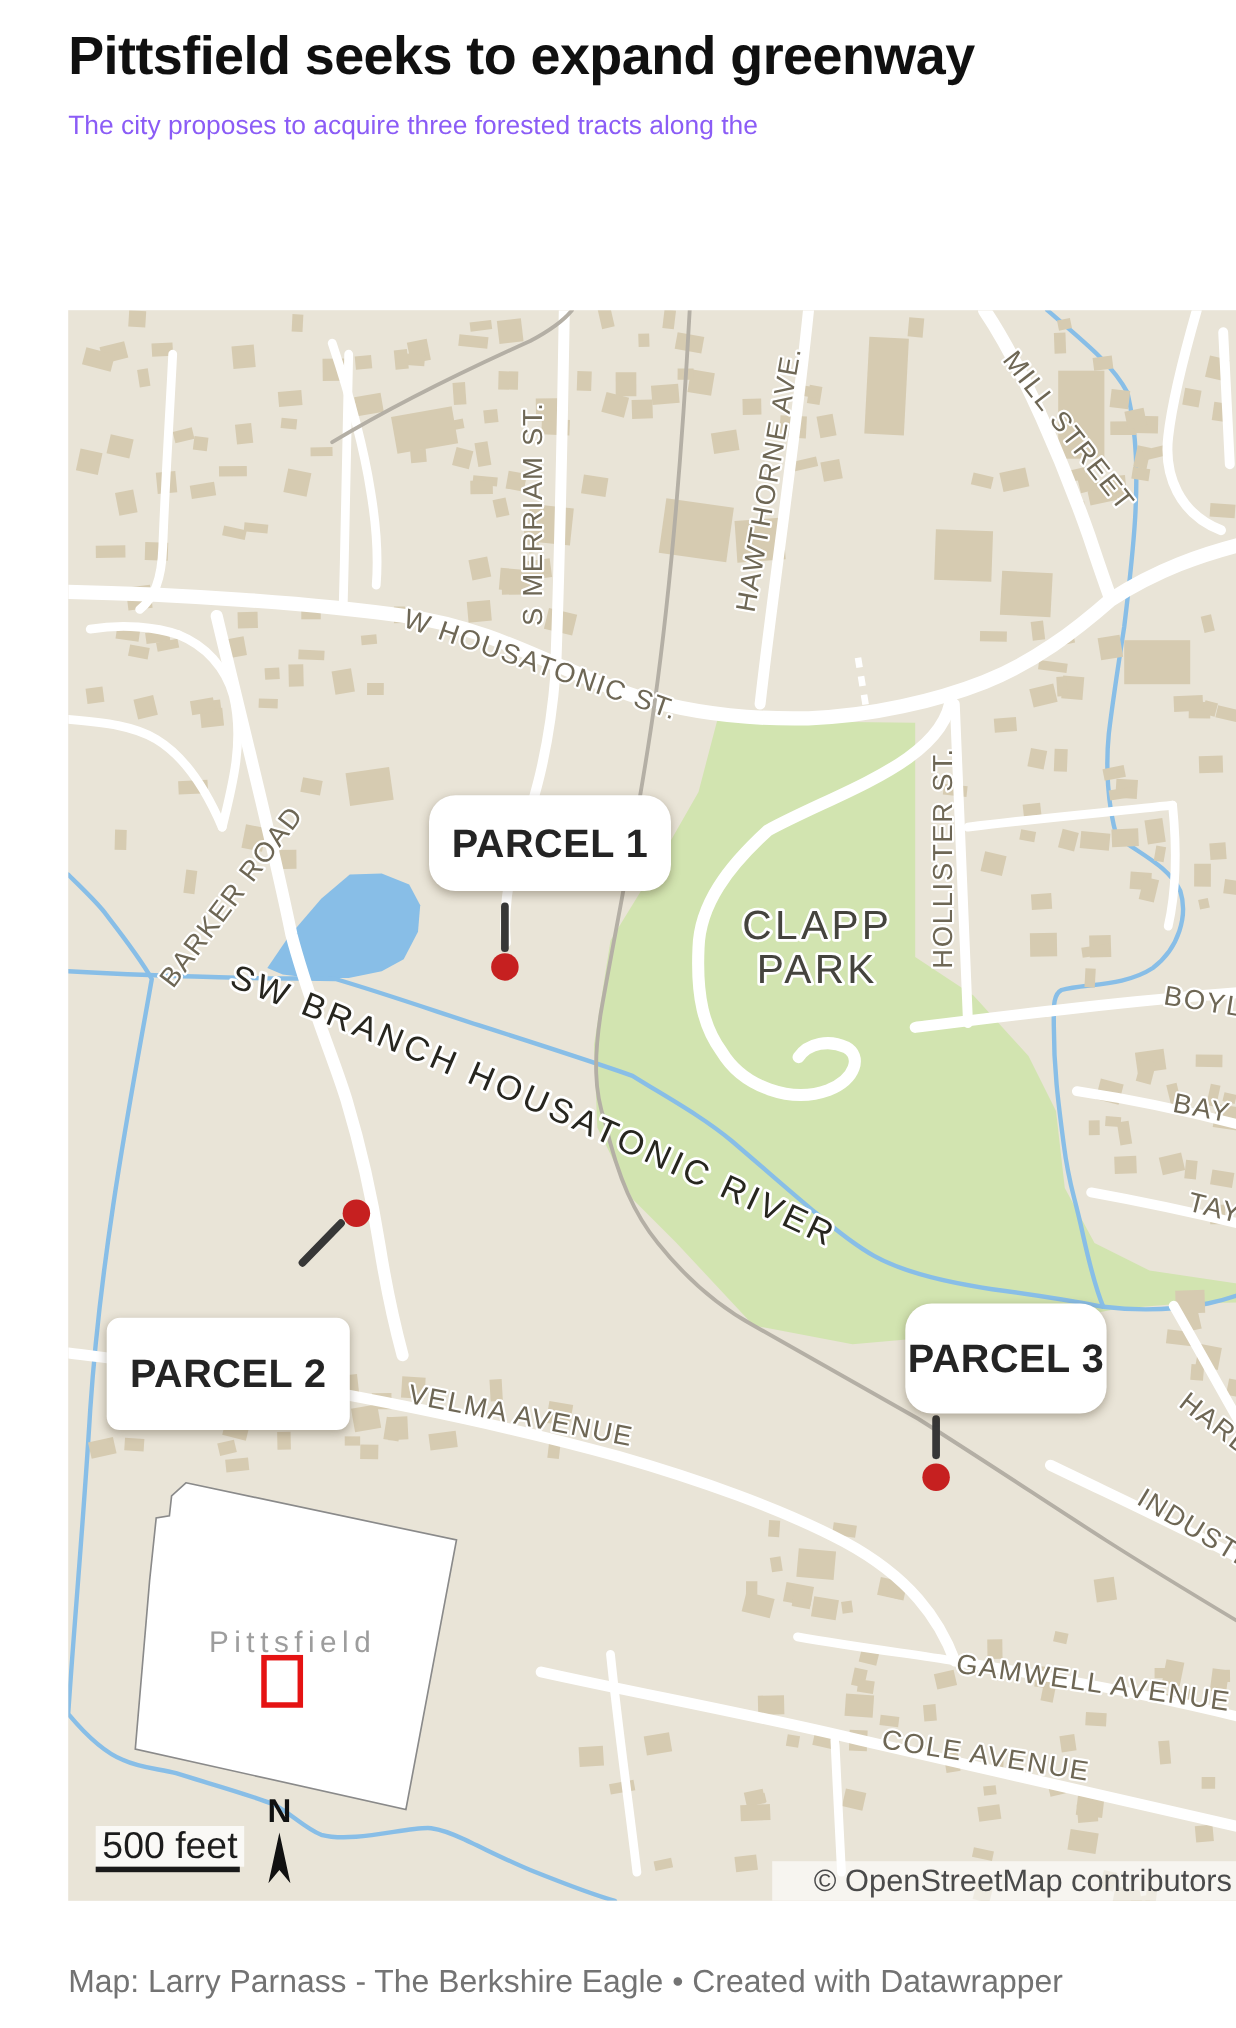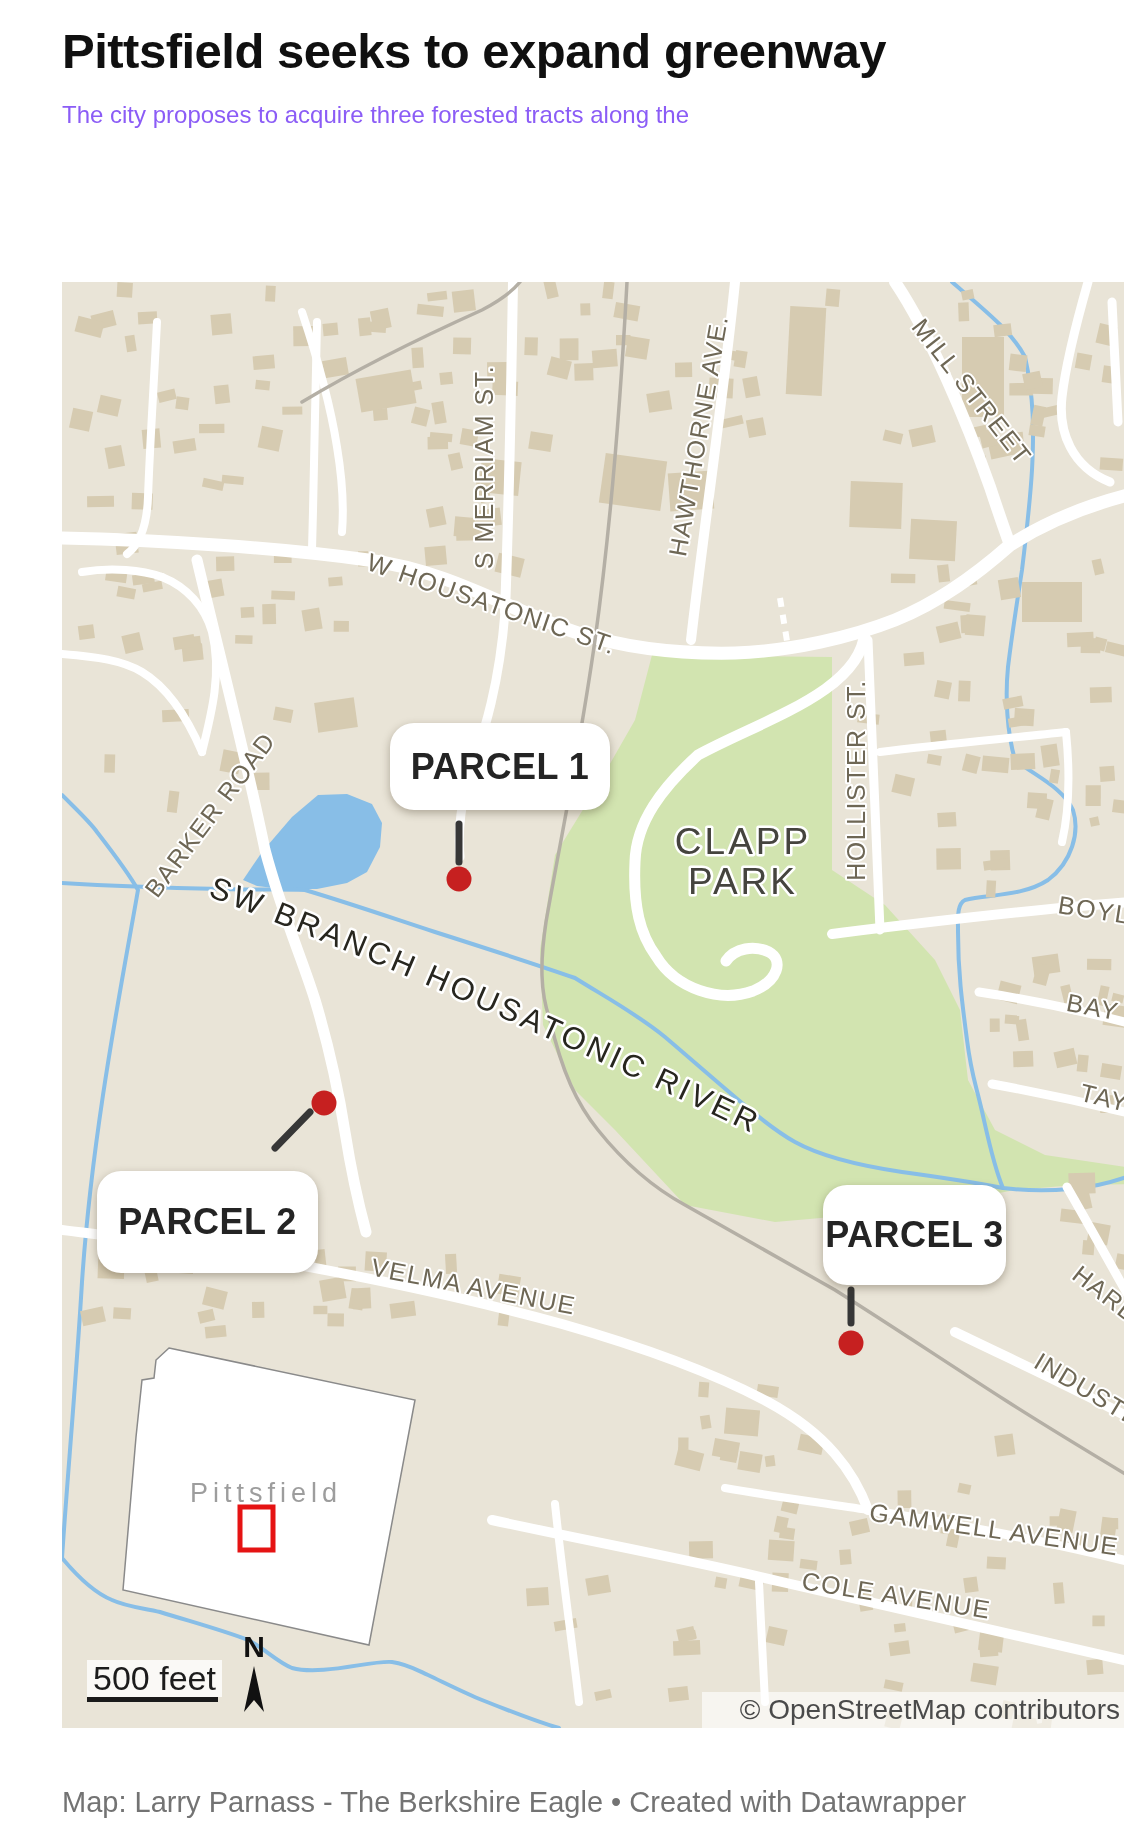--- a/index.html
+++ b/index.html
@@ -476,21 +476,21 @@
         <line class="connector" x1="213" y1="866" x2="248" y2="830"></line>
         <circle class="dot" cx="262" cy="821" r="12.5"></circle>
         <line class="connector" x1="789" y1="1008" x2="789" y2="1041"></line>
         <circle class="dot" cx="789" cy="1061" r="12.5"></circle>
       </g>
 
       <polygon points="192,1384 202,1430 192,1418 182,1430" fill="#111111"></polygon>
     </svg>
 
     <div class="callout" style="left:328px;top:441px;width:220px;height:87px;">PARCEL 1</div>
-    <div class="callout" style="left:35px;top:889px;width:221px;height:102px;">PARCEL 2</div>
+    <div class="callout" style="left:35px;top:916px;width:221px;height:102px;border-radius:12px;">PARCEL 2</div>
     <div class="callout" style="left:761px;top:903px;width:183px;height:100px;">PARCEL 3</div>
 
     <div class="scalebar">
       <div class="box">500 feet</div>
       <div class="bar"></div>
     </div>
 
     <div class="compass">
       <div class="n">N</div>
     </div>

